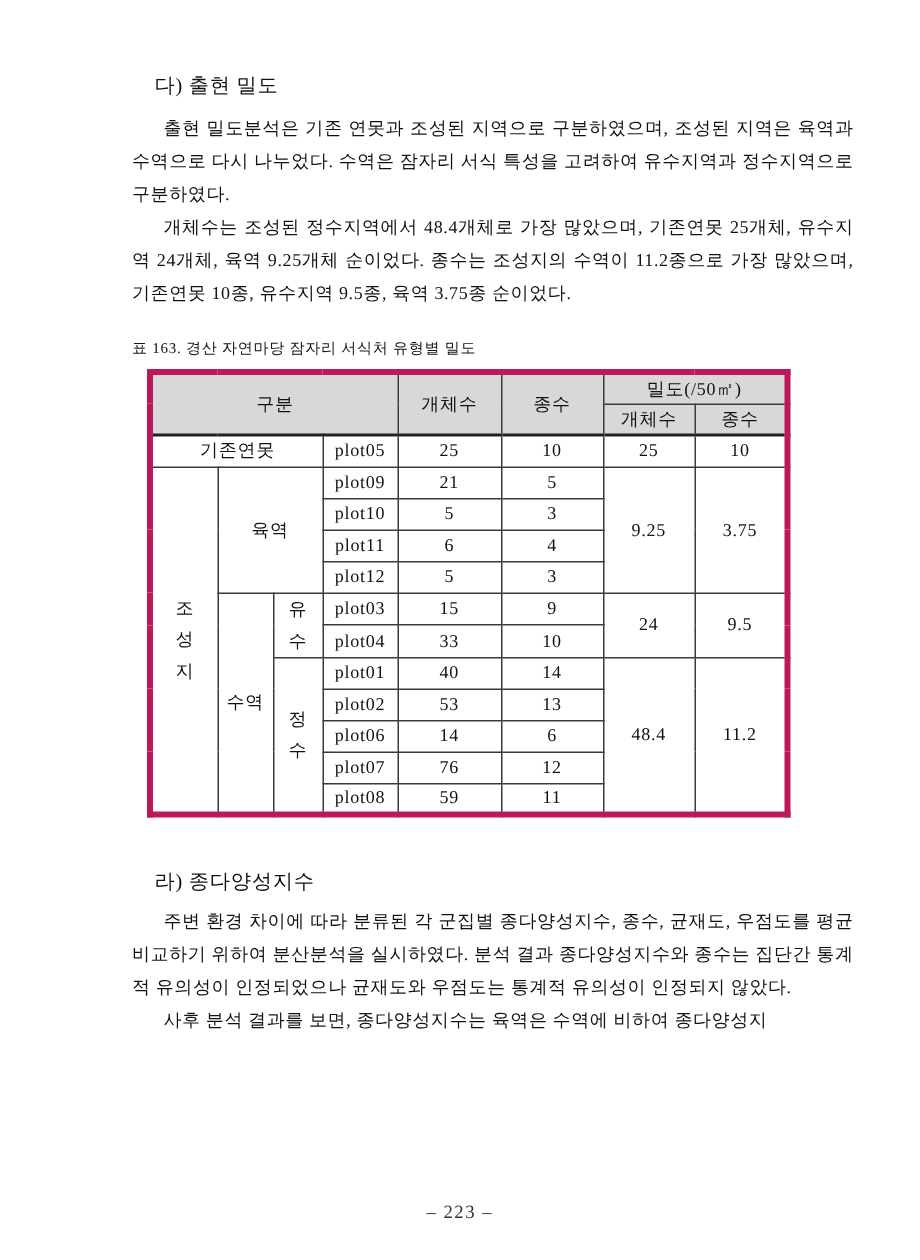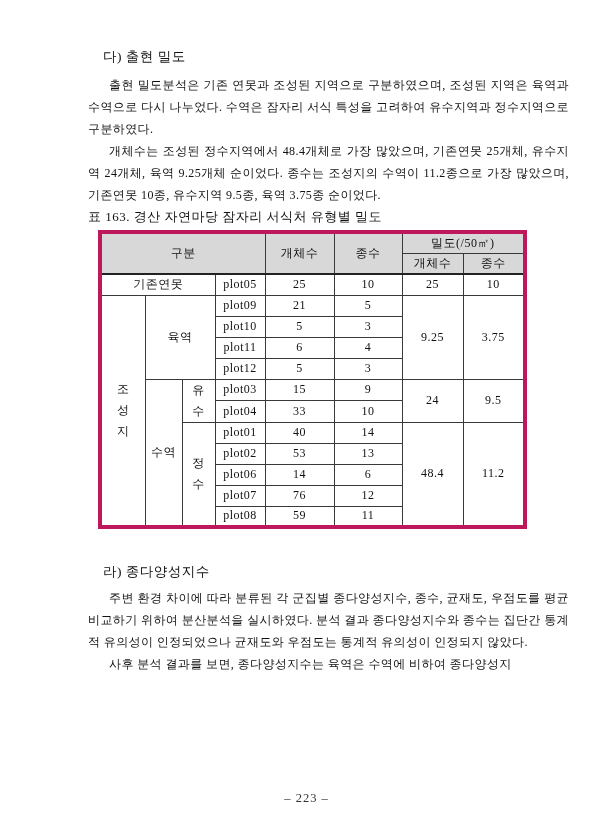--- a/index.html
+++ b/index.html
@@ -26,21 +26,22 @@
   .para {
     font-size: 12px;
     line-height: 22px;
     text-align: justify;
     text-indent: 21px;
     letter-spacing: 0.4px;
     word-break: break-all;
   }
   .para.first { margin-top: 6px; }
   .tbl-caption {
-    font-size: 13px;
+    margin-top: 16px;
+    font-size: 10px;
     line-height: 22px;
     letter-spacing: 0.5px;
   }
   table.density {
     margin-top: 2px;
     margin-left: 10px;
     border-collapse: collapse;
     table-layout: fixed;
     width: 425px;
     font-size: 12px;
@@ -59,21 +60,21 @@
     background: #d8d8d8;
   }
   table.density thead tr:last-child th,
   table.density thead th[rowspan="2"],
   table.density thead th.span-all { border-bottom: 2px solid #222222; }
   td.vert { white-space: pre-line; line-height: 21px; }
   .section2 { margin-top: 32px; }
   .para.after-h2 { margin-top: 4px; }
   .page-number {
     position: absolute;
-    bottom: 34px;
+    bottom: 24px;
     left: 0;
     width: 100%;
     text-align: center;
     font-size: 12.5px;
     color: #333333;
     letter-spacing: 1px;
   }
 </style>
 </head>
 <body>

